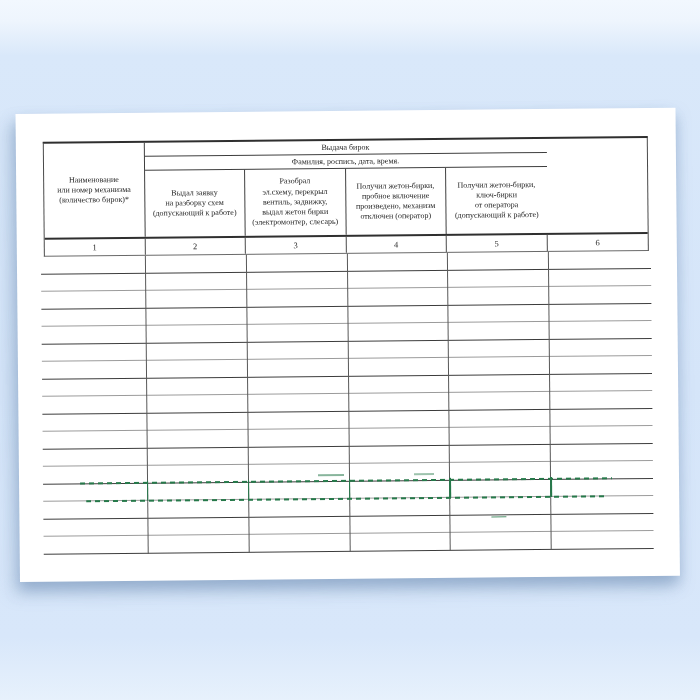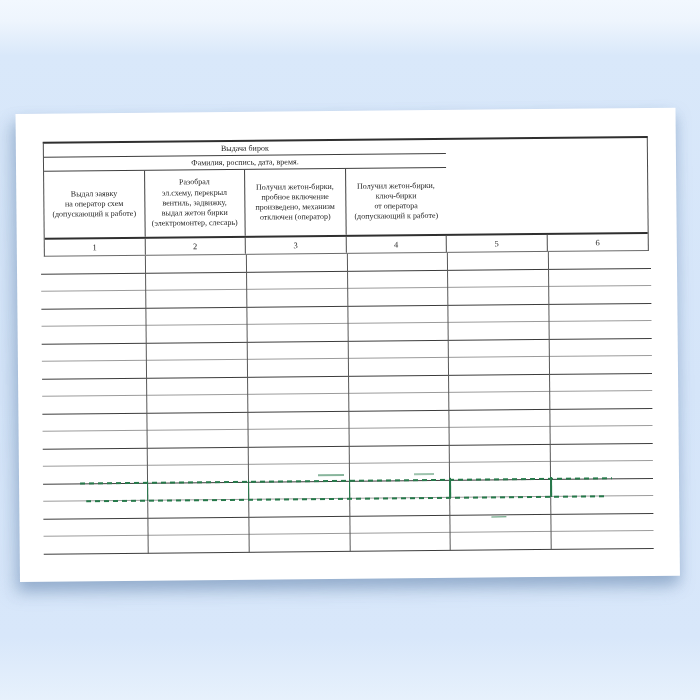--- a/index.html
+++ b/index.html
@@ -60,26 +60,29 @@
 </style>
 </head>
 <body>
 
 <div class="bg">
   <div class="sheet">
     <div class="formtable">
 
       <div class="hblock">
         <div class="htop">
+          <div class="hcell c16">Наименование
+или номер механизма
+(количество бирок)*</div>
           <div class="hgroup">
             <div class="gtitle">Выдача бирок</div>
             <div class="gsub">Фамилия, роспись, дата, время.</div>
             <div class="gcols">
               <div class="hcell">Выдал заявку
-на оператор схем
+на разборку схем
 (допускающий к работе)</div>
               <div class="hcell">Разобрал
 эл.схему, перекрыл
 вентиль, задвижку,
 выдал жетон бирки
 (электромонтер, слесарь)</div>
               <div class="hcell">Получил жетон-бирки,
 пробное включение
 произведено, механизм
 отключен (оператор)</div>

